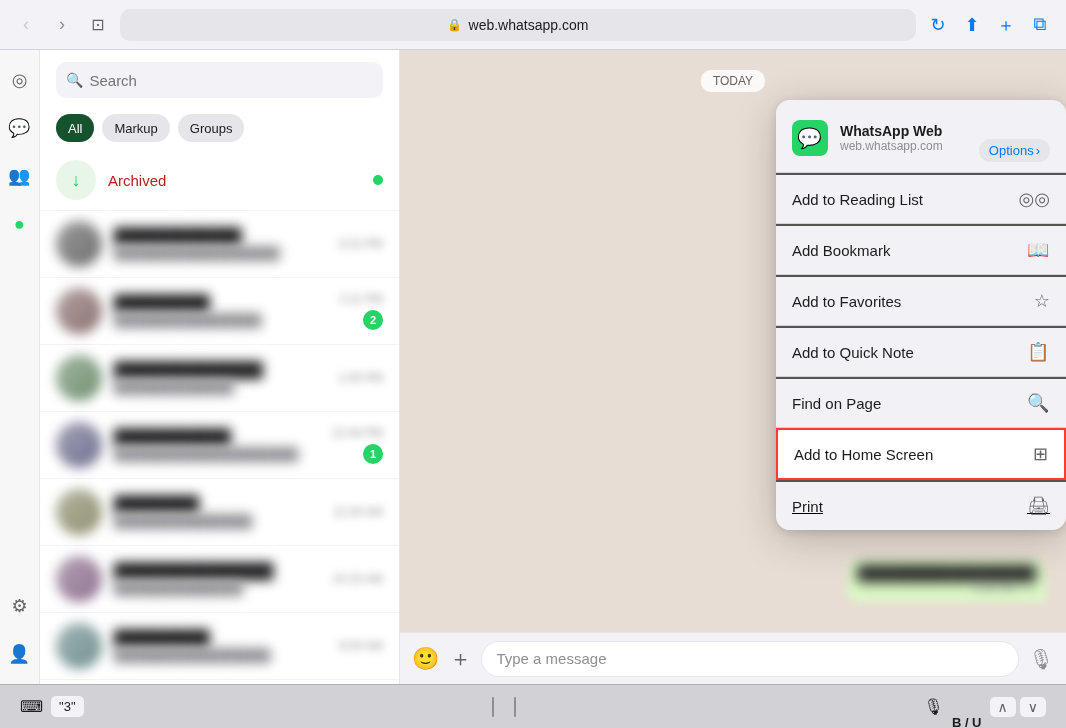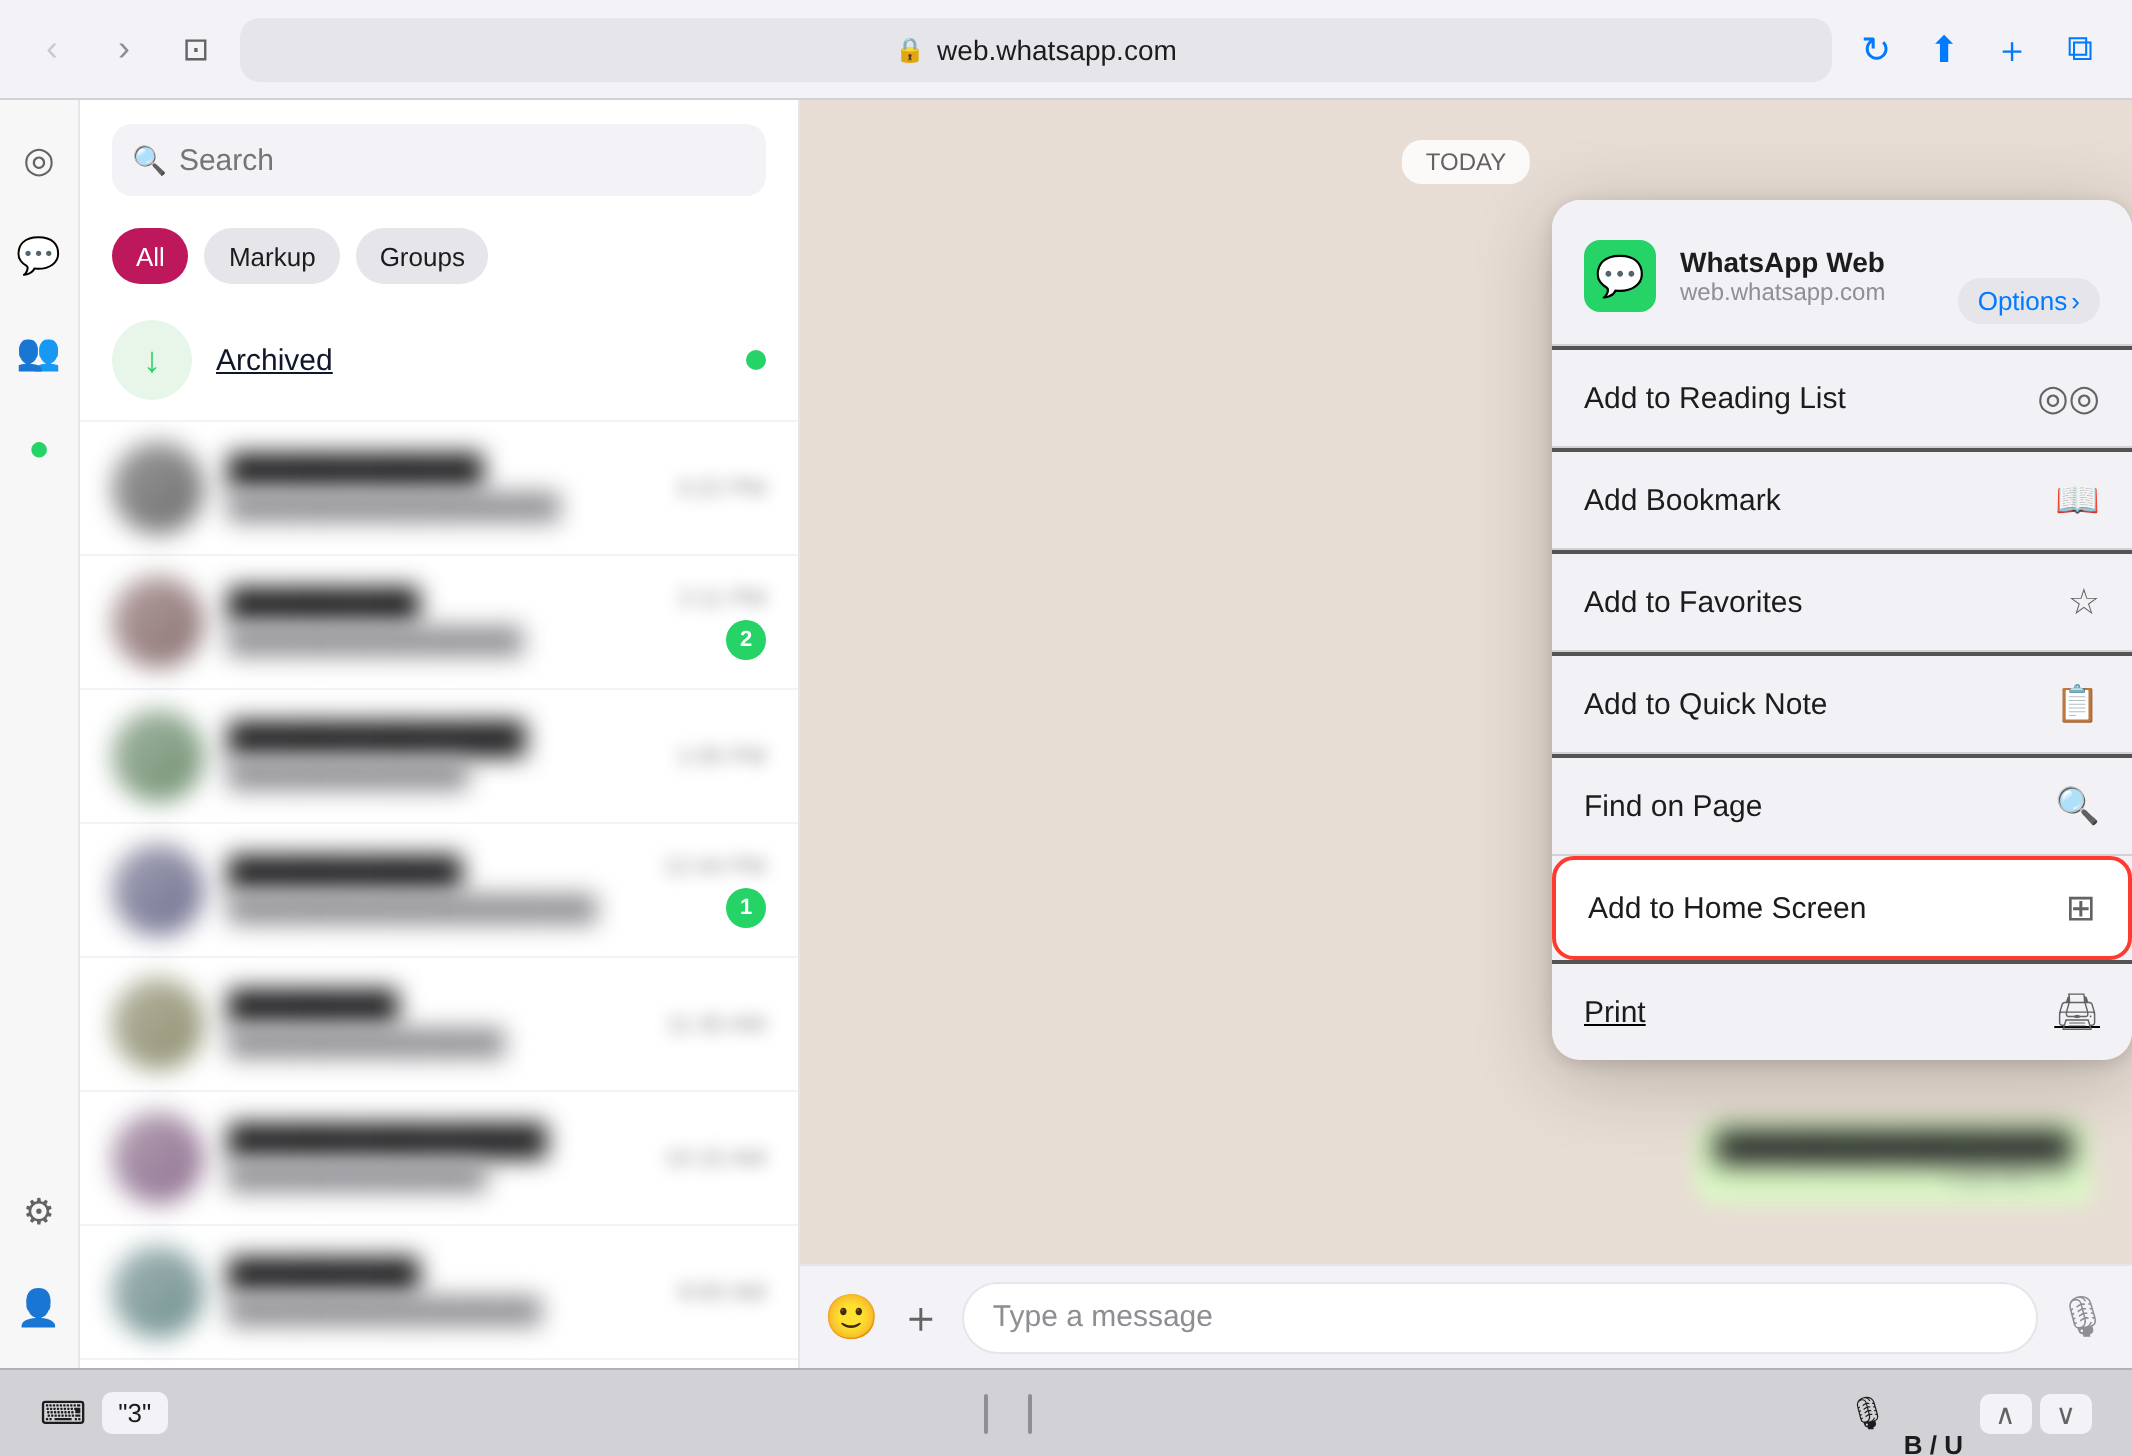--- a/index.html
+++ b/index.html
@@ -129,21 +129,21 @@
     .filter-tab {
       height: 28px;
       padding: 0 12px;
       border-radius: 14px;
       border: none;
       font-size: 13px;
       font-weight: 500;
       cursor: pointer;
     }
     .filter-tab.active {
-      background: #be185d;
+      background: #14532d;
       color: white;
     }
     .filter-tab.inactive {
       background: #e5e5ea;
       color: #1c1c1e;
     }
 
     .archived-row {
       display: flex;
       align-items: center;
@@ -157,23 +157,22 @@
       background: #e8f5e9;
       border-radius: 50%;
       display: flex;
       align-items: center;
       justify-content: center;
       font-size: 18px;
     }
     .archived-label {
       font-size: 15px;
       font-weight: 500;
-      color: #0f172a;
+      color: #b91c1c;
       flex: 1;
-      text-decoration: underline;
     }
     .archived-dot {
       width: 10px;
       height: 10px;
       border-radius: 50%;
       background: #25d366;
     }
 
     
     .chat-list { overflow-y: auto; flex: 1; }
@@ -454,21 +453,21 @@
       font-size: 15px;
       color: #1c1c1e;
     }
     .menu-item-icon {
       font-size: 18px;
       color: #636366;
     }
     .menu-item.highlighted {
       background: white;
       border: 2.5px solid #ff3b30;
-      border-radius: 11px;
+      border-radius: 0;
     }
     .menu-item.highlighted .menu-item-label {
       font-weight: 500;
     }
   </style>
 </head>
 <body>
 
 <div class="browser-chrome">
   <button class="nav-btn disabled">‹</button>

